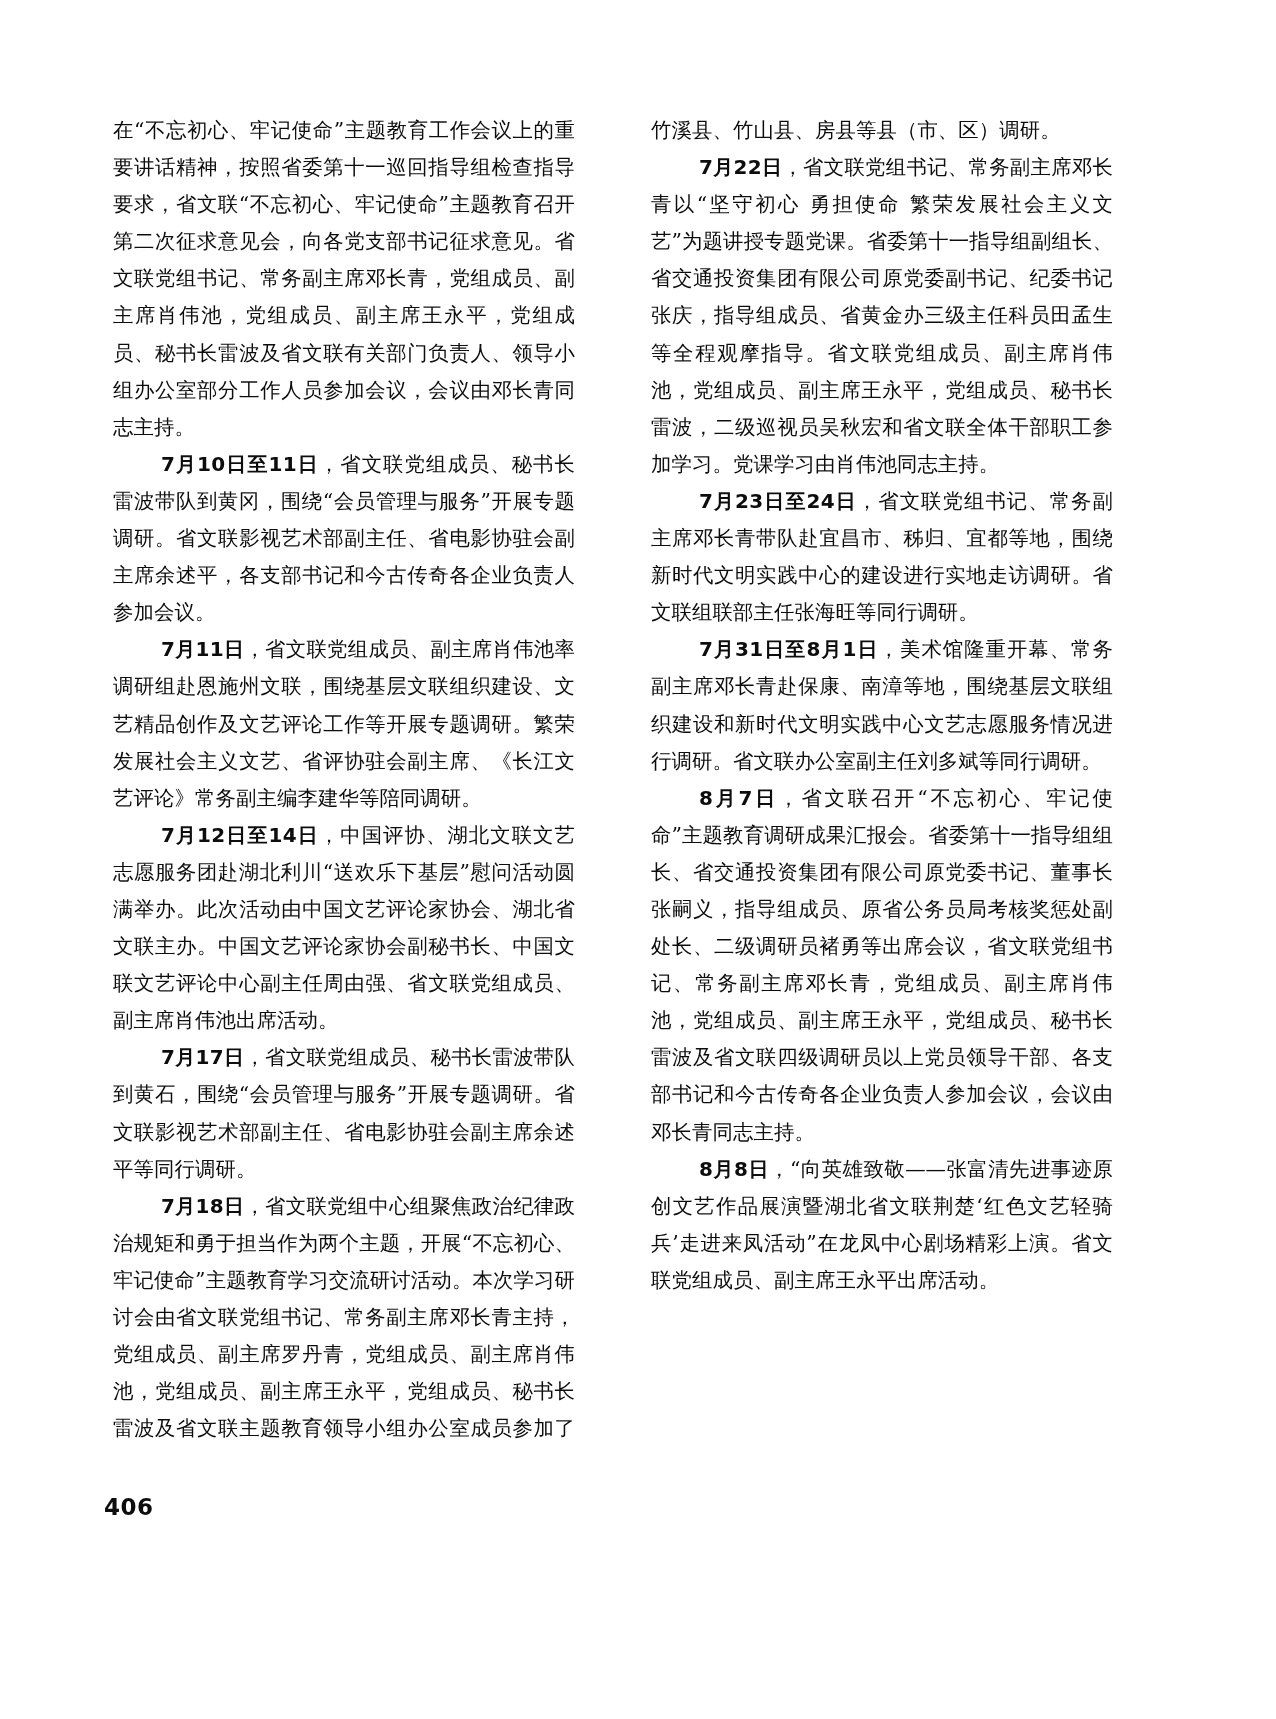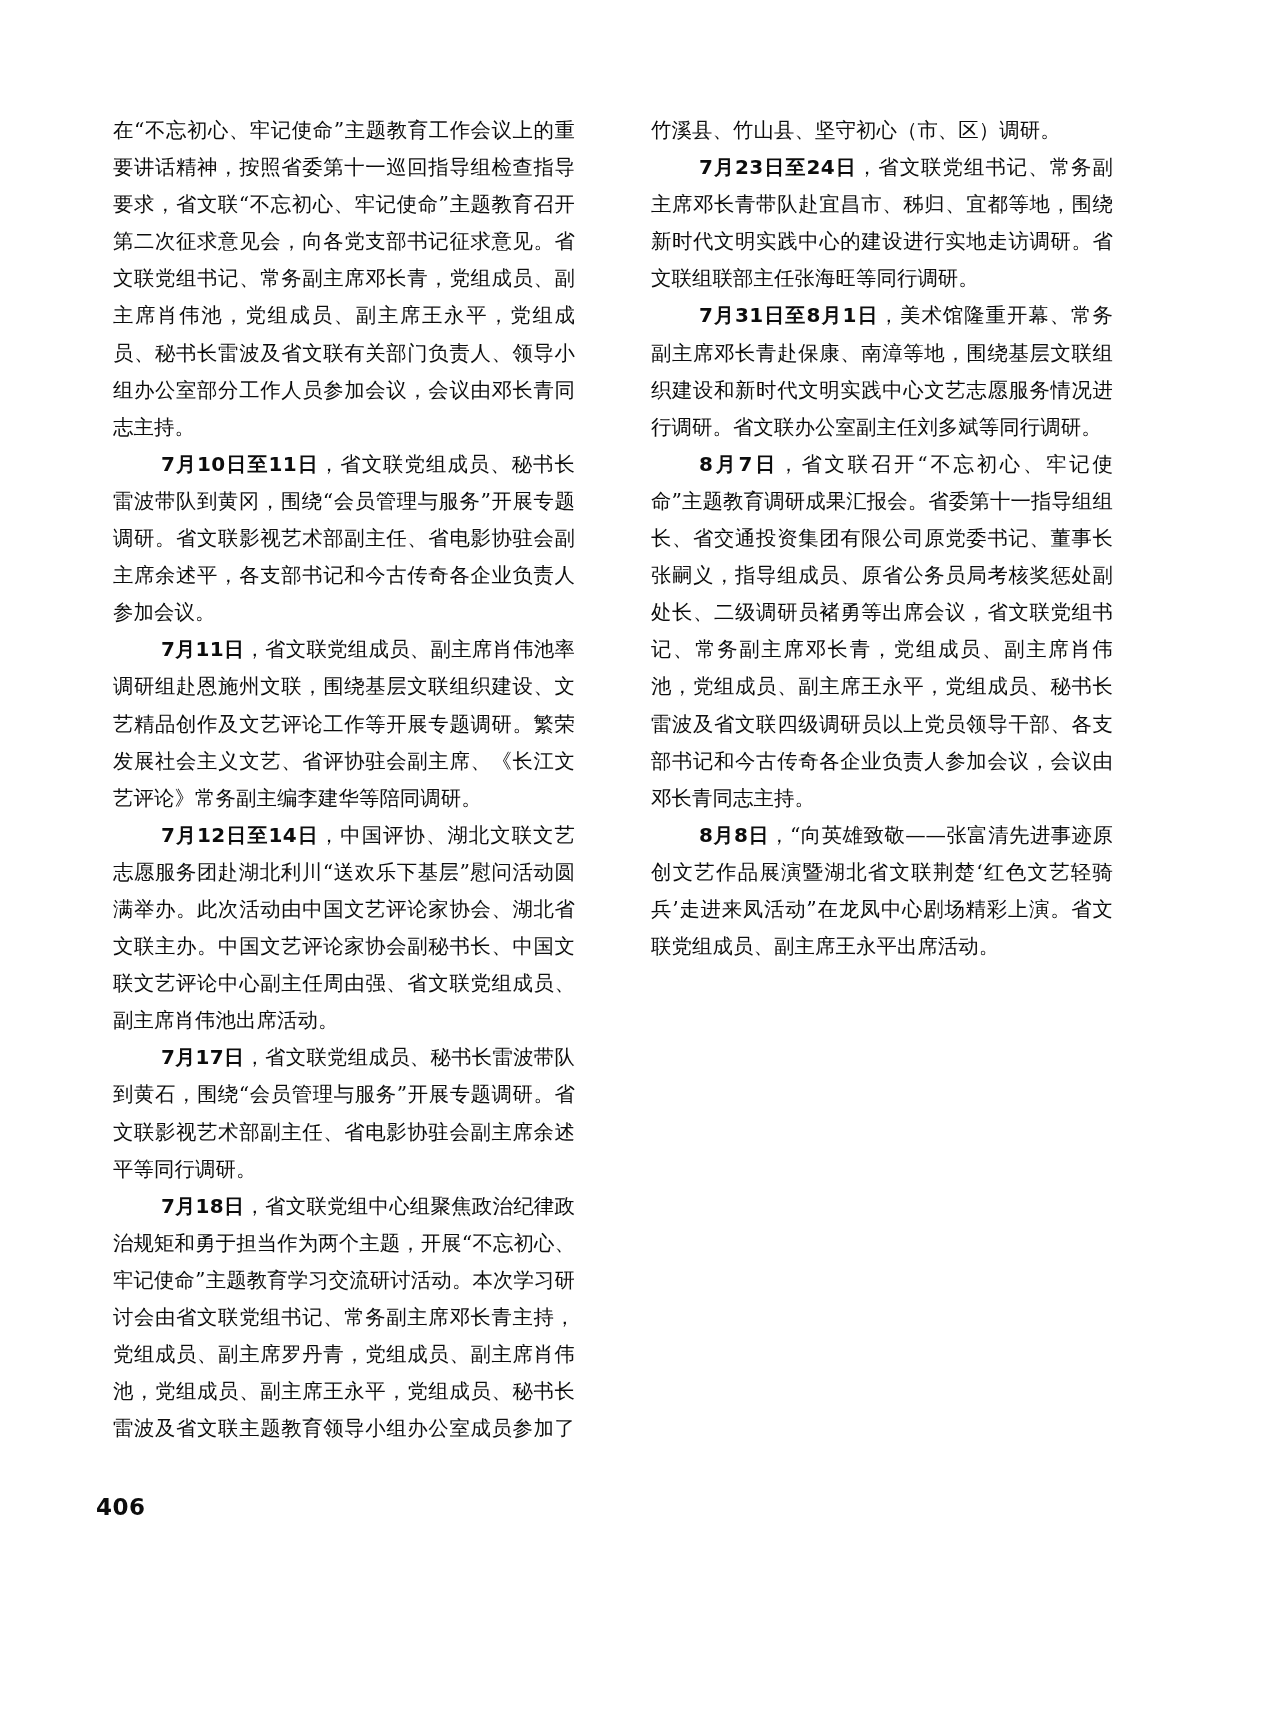--- a/index.html
+++ b/index.html
@@ -65,21 +65,21 @@
 
   .date {
     font-weight: bold;
     font-family: "DejaVu Sans", "Liberation Sans", sans-serif;
     font-size: 20px;
     letter-spacing: 0.2px;
   }
 
   .folio {
     position: absolute;
-    left: 96px;
+    left: 104px;
     top: 1494px;
     font-family: "DejaVu Sans", "Liberation Sans", sans-serif;
     font-size: 23px;
     font-weight: 600;
     color: #0d0d0d;
     letter-spacing: 0.5px;
   }
 </style>
 </head>
 <body>
@@ -92,21 +92,22 @@
       <p class="noindent"><span>在“不忘初心、牢记使命”主题教育工作会议上的重要讲话精神，按照省委第十一巡回指导组检查指导要求，省文联“不忘初心、牢记使命”主题教育召开第二次征求意见会，向各党支部书记征求意见。省文联党组书记、常务副主席邓长青，党组成员、副主席肖伟池，党组成员、副主席王永平，党组成员、秘书长雷波及省文联有关部门负责人、领导小组办公室部分工作人员参加会议，会议由邓长青同志主持。</span></p>
       <p class="indent"><span class="date">7月10日至11日</span><span>，省文联党组成员、秘书长雷波带队到黄冈，围绕“会员管理与服务”开展专题调研。省文联影视艺术部副主任、省电影协驻会副主席余述平，各支部书记和今古传奇各企业负责人参加会议。</span></p>
       <p class="indent"><span class="date">7月11日</span><span>，省文联党组成员、副主席肖伟池率调研组赴恩施州文联，围绕基层文联组织建设、文艺精品创作及文艺评论工作等开展专题调研。繁荣发展社会主义文艺、省评协驻会副主席、《长江文艺评论》常务副主编李建华等陪同调研。</span></p>
       <p class="indent"><span class="date">7月12日至14日</span><span>，中国评协、湖北文联文艺志愿服务团赴湖北利川“送欢乐下基层”慰问活动圆满举办。此次活动由中国文艺评论家协会、湖北省文联主办。中国文艺评论家协会副秘书长、中国文联文艺评论中心副主任周由强、省文联党组成员、副主席肖伟池出席活动。</span></p>
       <p class="indent"><span class="date">7月17日</span><span>，省文联党组成员、秘书长雷波带队到黄石，围绕“会员管理与服务”开展专题调研。省文联影视艺术部副主任、省电影协驻会副主席余述平等同行调研。</span></p>
       <p class="indent"><span class="date">7月18日</span><span>，省文联党组中心组聚焦政治纪律政治规矩和勇于担当作为两个主题，开展“不忘初心、牢记使命”主题教育学习交流研讨活动。本次学习研讨会由省文联党组书记、常务副主席邓长青主持，党组成员、副主席罗丹青，党组成员、副主席肖伟池，党组成员、副主席王永平，党组成员、秘书长雷波及省文联主题教育领导小组办公室成员参加了学习交流研讨。</span></p>
 
     </div>
 
     <div class="col">
-      <p class="noindent"><span>竹溪县、竹山县、坚守初心（市、区）调研。</span></p>
+      <p class="noindent"><span>竹溪县、竹山县、房县等县（市、区）调研。</span></p>
+      <p class="indent"><span class="date">7月22日</span><span>，省文联党组书记、常务副主席邓长青以“坚守初心 勇担使命 繁荣发展社会主义文艺”为题讲授专题党课。省委第十一指导组副组长、省交通投资集团有限公司原党委副书记、纪委书记张庆，指导组成员、省黄金办三级主任科员田孟生等全程观摩指导。省文联党组成员、副主席肖伟池，党组成员、副主席王永平，党组成员、秘书长雷波，二级巡视员吴秋宏和省文联全体干部职工参加学习。党课学习由肖伟池同志主持。</span></p>
       <p class="indent"><span class="date">7月23日至24日</span><span>，省文联党组书记、常务副主席邓长青带队赴宜昌市、秭归、宜都等地，围绕新时代文明实践中心的建设进行实地走访调研。省文联组联部主任张海旺等同行调研。</span></p>
       <p class="indent"><span class="date">7月31日至8月1日</span><span>，美术馆隆重开幕、常务副主席邓长青赴保康、南漳等地，围绕基层文联组织建设和新时代文明实践中心文艺志愿服务情况进行调研。省文联办公室副主任刘多斌等同行调研。</span></p>
       <p class="indent"><span class="date">8月7日</span><span>，省文联召开“不忘初心、牢记使命”主题教育调研成果汇报会。省委第十一指导组组长、省交通投资集团有限公司原党委书记、董事长张嗣义，指导组成员、原省公务员局考核奖惩处副处长、二级调研员褚勇等出席会议，省文联党组书记、常务副主席邓长青，党组成员、副主席肖伟池，党组成员、副主席王永平，党组成员、秘书长雷波及省文联四级调研员以上党员领导干部、各支部书记和今古传奇各企业负责人参加会议，会议由邓长青同志主持。</span></p>
       <p class="indent"><span class="date">8月8日</span><span>，“向英雄致敬——张富清先进事迹原创文艺作品展演暨湖北省文联荆楚‘红色文艺轻骑兵’走进来凤活动”在龙凤中心剧场精彩上演。省文联党组成员、副主席王永平出席活动。</span></p>
 
     </div>
 
   </div>
 
   <div class="folio">406</div>

